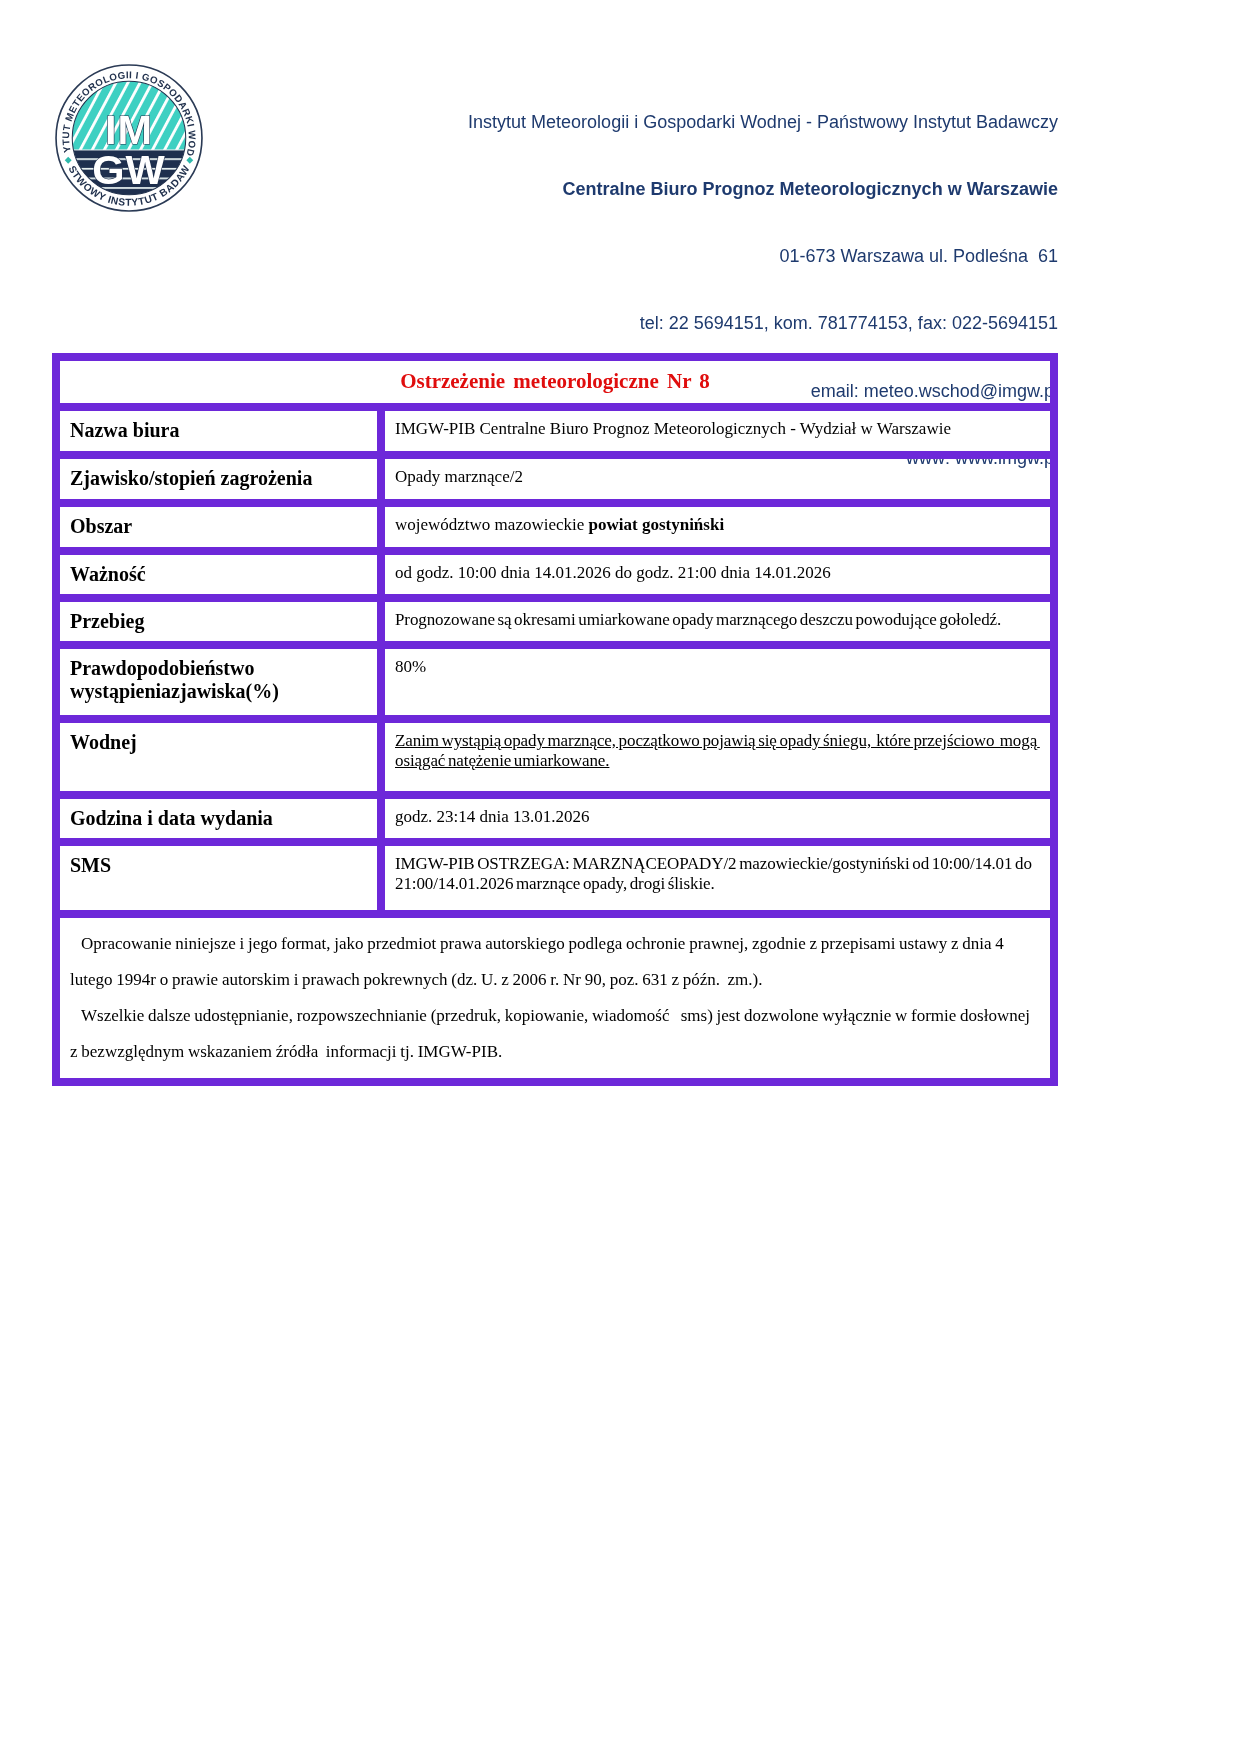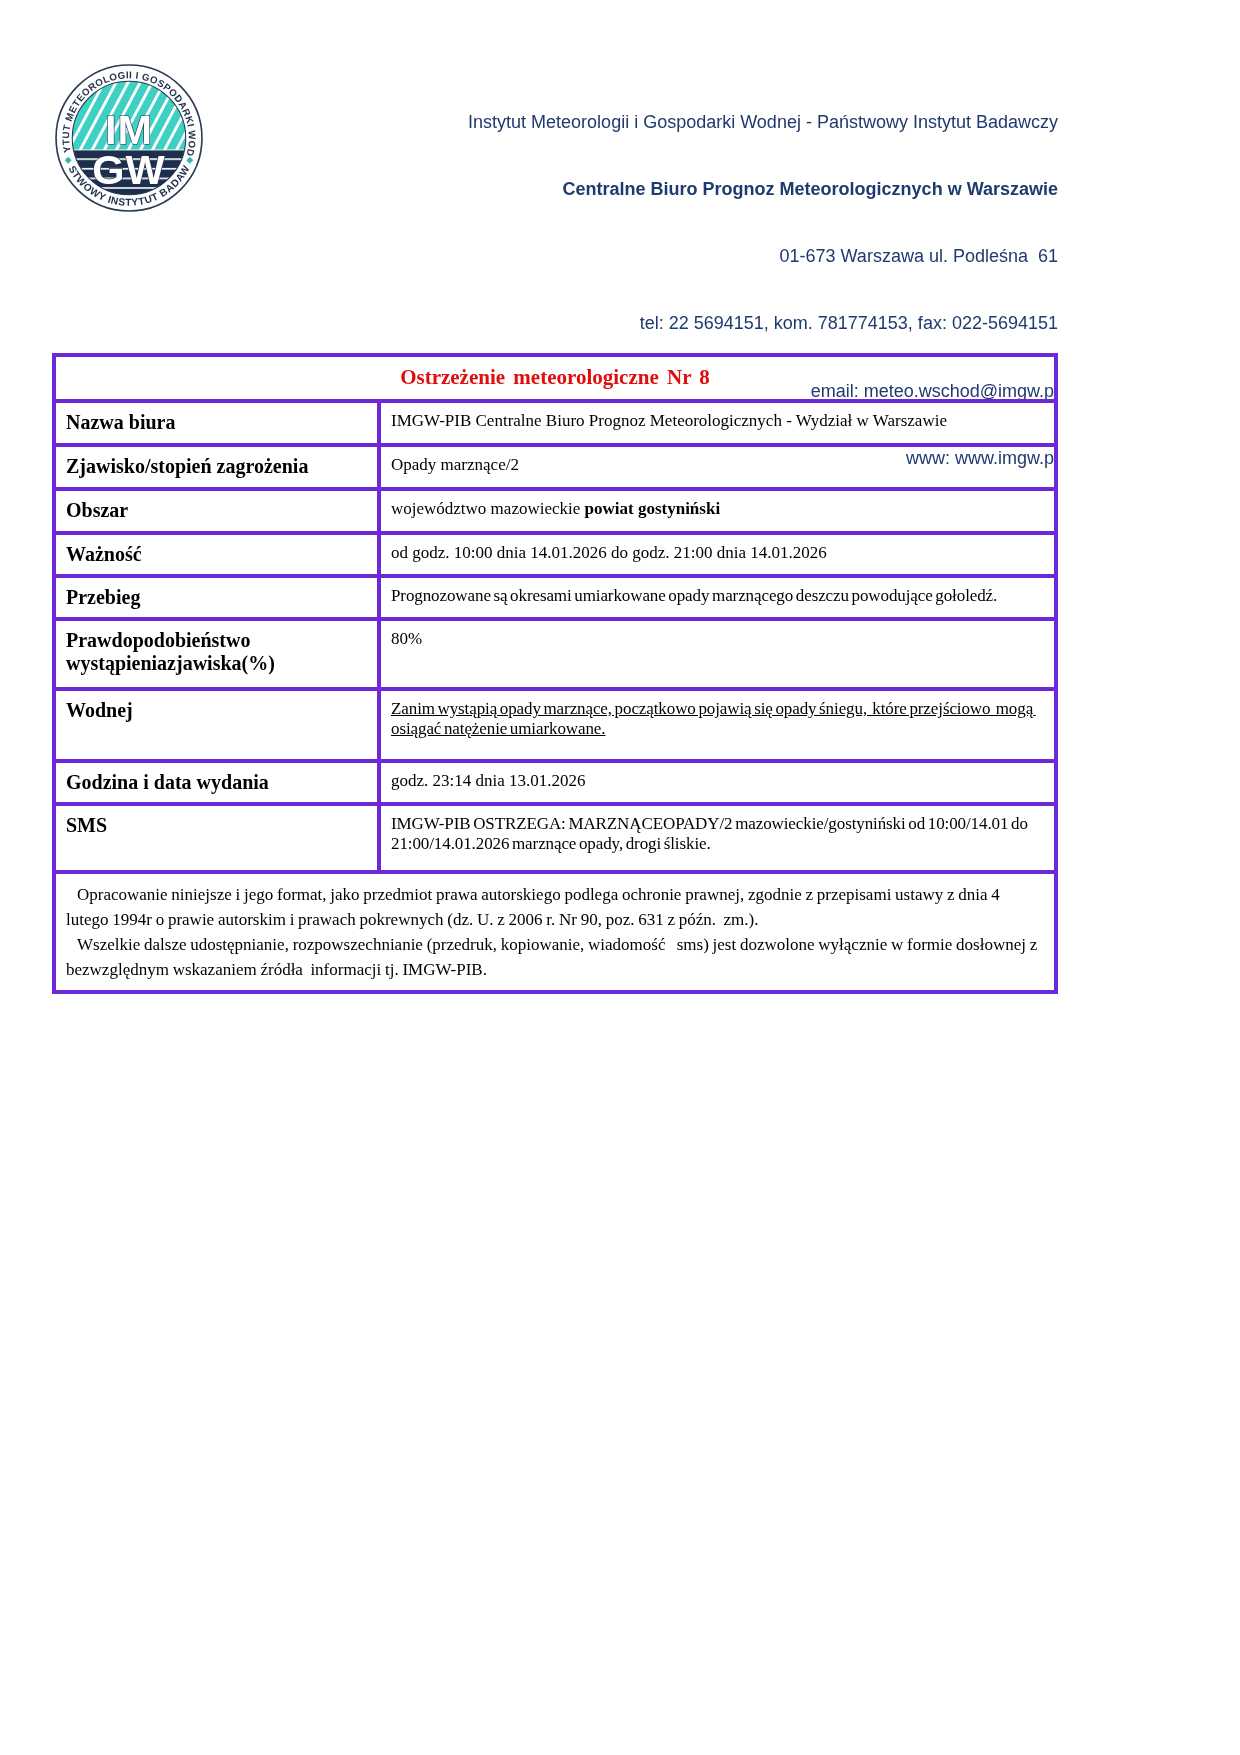--- a/index.html
+++ b/index.html
@@ -22,21 +22,21 @@
         stroke:#1c2c49;stroke-width:1.2px;paint-order:stroke;text-anchor:middle;
         font-size:41px;letter-spacing:1px;}
   .diamond{fill:#2fb9ab;}
   
   table.warning{
     position:absolute;left:52px;top:353px;width:1006px;
     border-collapse:collapse;table-layout:fixed;
     font-family:"Liberation Serif",serif;font-size:17px;color:#000;
   }
   table.warning td{
-    border:4px solid #6d28d9;padding:8px 10px;vertical-align:top;
+    border:8px solid #6d28d9;padding:8px 10px;vertical-align:top;
     overflow:hidden;
     margin-top:8px;
   }
   col.c1{width:325px;}
   td.label{font-weight:bold;font-size:20px;}
   td.value{}
   .title-cell{
     text-align:center;font-weight:bold;font-size:21px;color:#e00d0d;
     word-spacing:3px;vertical-align:middle;
   }
@@ -46,21 +46,21 @@
   tr.h70>td{height:50px;}
   tr.h72>td{height:52px;}
   tr.h38>td{height:18px;}
   tr.h68>td{height:48px;}
   .squeeze{word-spacing:-1.5px;letter-spacing:-0.1px;}
   .prewrap{white-space:pre-wrap;text-decoration:underline;}
   .b{font-weight:bold;}
   
   td.disclaimer{padding:8px 10px 10px 10px;}
   td.disclaimer p{
-    margin:0;text-indent:11px;font-size:17px;line-height:25px;
+    margin:0;text-indent:11px;font-size:17px;line-height:36px;
     white-space:pre-wrap;word-spacing:-0.5px;
   }
 </style>
 </head>
 <body>
 
 <div>
 
   <svg class="logo" viewBox="0 0 150 150" xmlns="http://www.w3.org/2000/svg">
     <defs>

